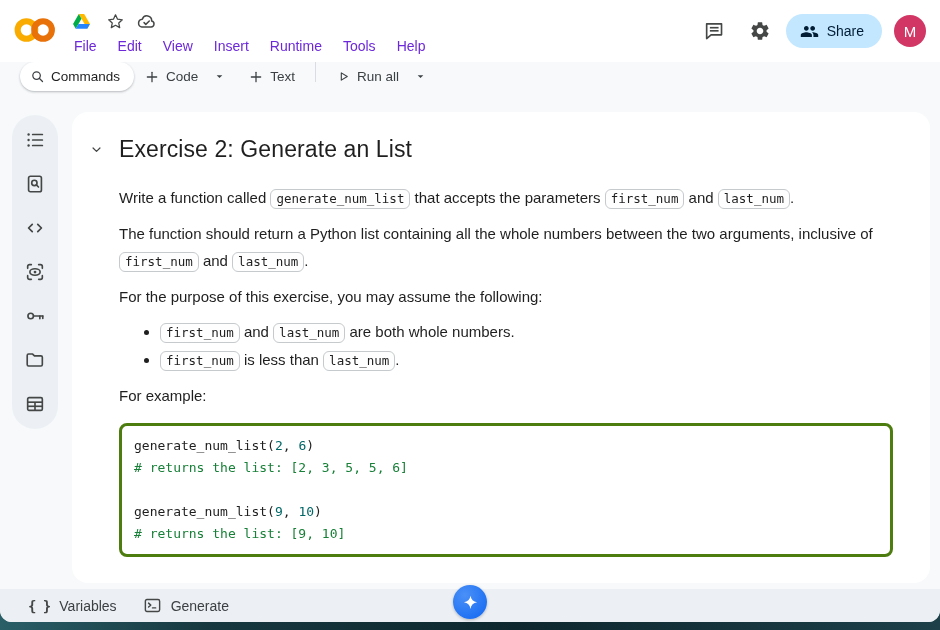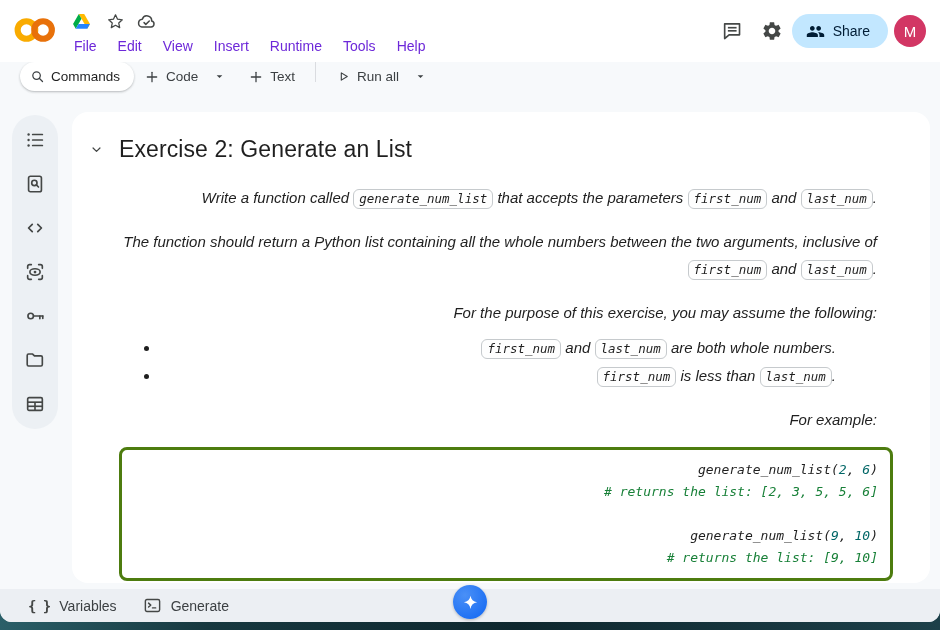--- a/index.html
+++ b/index.html
@@ -14,21 +14,21 @@
 
   
   header { height:62px; background:#fff; flex:none; display:flex; align-items:flex-start; position:relative; }
   .logo { width:44px; margin:15px 0 0 13px; cursor:pointer; }
   .title-block { margin:8px 0 0 16px; }
   .title-row { display:flex; align-items:center; gap:7px; height:26px; }
   .filename { font-size:17px; color:#1f1f1f; padding:0 4px; cursor:text; }
   .title-row .ticon { display:flex; align-items:center; color:#444746; cursor:pointer; }
   .menu-bar { display:flex; gap:21px; margin:4px 0 0 1px; }
   .menu-item { font-size:14px; color:#6d28d9; cursor:pointer; }
-  .header-right { position:absolute; right:14px; top:0; height:62px; display:flex; align-items:center; gap:0; }
+  .header-right { position:absolute; right:14px; top:0; height:62px; display:flex; align-items:center; gap:6px; }
   .hicon { width:40px; height:40px; display:flex; align-items:center; justify-content:center;
     color:#444746; cursor:pointer; background:none; border:none; }
   .share { height:34px; padding:0 18px 0 14px; border:none; border-radius:17px;
     background:var(--share-bg,#c2e7ff); color:var(--share-text,#001d35);
     font-family:inherit; font-size:14px; font-weight:500; display:flex; align-items:center; gap:8px; cursor:pointer; }
   .avatar { width:32px; height:32px; border-radius:50%; background:var(--avatar-bg,#d23664);
     color:#fff; font-size:15px; font-weight:500; display:flex; align-items:center; justify-content:center;
     margin-left:6px; cursor:pointer; }
 
   
@@ -48,28 +48,28 @@
     display:flex; align-items:center; justify-content:center; cursor:pointer; margin-left:10px; }
 
   
   .main { flex:1; position:relative; }
   .sidebar { position:absolute; left:12px; top:12px; width:46px; padding:13px 0;
     background:#ecf0f4; border-radius:23px; display:flex; flex-direction:column; align-items:center; gap:20px; }
   .side-btn { width:24px; height:24px; border:none; background:none; color:#444746; padding:0;
     display:flex; align-items:center; justify-content:center; cursor:pointer; }
 
   .panel { position:absolute; left:72px; top:9px; width:858px; height:471px;
-    background:#fff; border-radius:16px; overflow:hidden;text-align:right; }
+    background:#fff; border-radius:16px; overflow:hidden; }
   .heading-row { display:flex; align-items:center; padding:21px 0 0 16px; }
   .collapse-chevron { width:16px; height:16px; color:#444746; border:none; background:none; padding:0;
     display:flex; align-items:center; justify-content:center; cursor:pointer; }
   h1.cell-heading { font-size:23px; font-weight:500; line-height:32px; color:#1f1f1f; margin-left:15px; letter-spacing:.1px; }
 
-  .md { padding-left:47px;font-style:italic; }
-  .md p { width:758px; font-size:15px; line-height:27px; color:#1f1f1f; margin-top:16px; }
+  .md { padding-left:47px; }
+  .md p { width:758px; font-size:15px; line-height:27px; color:#1f1f1f; margin-top:8px; }
   .md p.first { margin-top:19px; }
   .md ul { margin-top:8px; padding-left:41px; width:717px; }
   .md li { font-size:15px; line-height:27px; color:#1f1f1f; }
   .chip { font-family:"DejaVu Sans Mono","Liberation Mono",monospace; font-size:12.5px;
     border:1px solid #c6cacd; border-radius:6px; background:#fefefe; padding:1px 5px 2px; white-space:nowrap; }
   .code-block { margin-top:14px; width:774px; border:3px solid #4d7c0f; border-radius:8px;
     background:#fff; padding:9px 12px; font-family:"DejaVu Sans Mono","Liberation Mono",monospace;
     font-size:13px; line-height:22px; color:#1f1f1f; cursor:text; }
   .code-line { white-space:pre; }
   .code-line .pln { color:#1f1f1f; }

